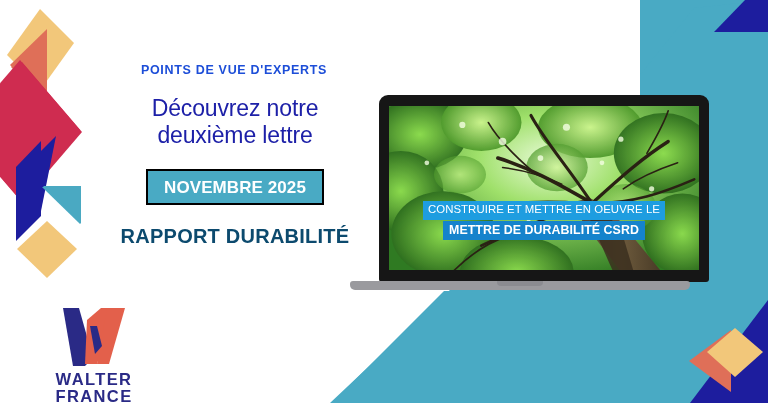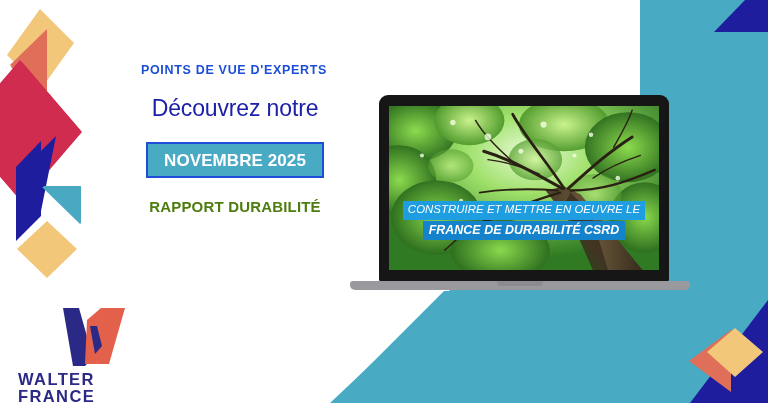--- a/index.html
+++ b/index.html
@@ -48,68 +48,67 @@
   }
   .headline .ln { display:block; white-space:nowrap; }
   .date-badge-wrap {
     margin-top:20px;
     display:flex;
     justify-content:center;
   }
   .date-badge {
     display:inline-block;
     background:#49aac4;
-    border:2px solid #1d4ed8;
+    border:2px solid #000000;
     color:#ffffff;
     font-size:17px;
     font-weight:bold;
     letter-spacing:0.005em;
     padding:8px 16px 7px 16px;
     line-height:1;
     white-space:nowrap;
   }
   .subtag {
     margin-top:20px;
-    font-size:15px;
+    font-size:20px;
     font-weight:bold;
     letter-spacing:0.012em;
-    color:#4d7c0f;
+    color:#0c4a6e;
     white-space:nowrap;
   }
   
   .logo-block {
     position:absolute;
     left:18px; top:306px;
     width:152px;
     z-index:6;
-    text-align:left;
+    text-align:center;
   }
   .logo-mark { display:block; margin:0 auto; }
   .logo-name {
     margin-top:3px;
     font-size:16.5px;
     font-weight:bold;
     letter-spacing:0.085em;
     color:#2a2a86;
     line-height:1;
   }
   
   .laptop {
     position:absolute;
     left:379px; top:95px;
     width:282px; height:201px;
     z-index:4;
   }
   .laptop-lid {
     position:absolute; left:0; top:0;
-    width:290px; height:187px;
+    width:330px; height:187px;
     background:#161616;
     border-radius:9px 9px 3px 3px;
     padding:11px 10px 12px 10px;
-    font-style:italic;
   }
   .laptop-screen {
     position:relative;
     width:100%; height:100%;
     overflow:hidden;
     background:#0c2a0c;
   }
   .canopy { position:absolute; inset:0; display:block; }
   .screen-captions {
     position:absolute;
@@ -187,20 +186,21 @@
     <polygon points="43,186 81,186 81,224" fill="#4aa9c2"></polygon>
 
     <polygon points="17,249 47,221 77,249 47,278" fill="#f2c77a"></polygon>
   </svg>
 
   <div class="text-col">
     <div class="eyebrow">POINTS DE VUE D'EXPERTS</div>
 
     <div class="headline">
       <span class="ln">Découvrez notre</span>
+      <span class="ln">deuxième lettre</span>
     </div>
 
     <div class="date-badge-wrap">
       <span class="date-badge">NOVEMBRE 2025</span>
     </div>
 
     <div class="subtag">RAPPORT DURABILITÉ</div>
   </div>
 
   <div class="logo-block">
@@ -285,21 +285,21 @@
             <circle cx="118" cy="96" r="1.8"></circle>
               <circle cx="180" cy="48" r="2"></circle>
           </g>
         </svg>
 
         <div class="screen-captions">
           <div>
             <span class="cap-line cap1">CONSTRUIRE ET METTRE EN OEUVRE LE</span>
           </div>
           <div>
-            <span class="cap-line cap2">FRANCE DE DURABILITÉ CSRD</span>
+            <span class="cap-line cap2">METTRE DE DURABILITÉ CSRD</span>
           </div>
         </div>
 
       </div>
     </div>
     <div class="laptop-base"></div>
     <div class="laptop-notch"></div>
   </div>
 
 </div>

